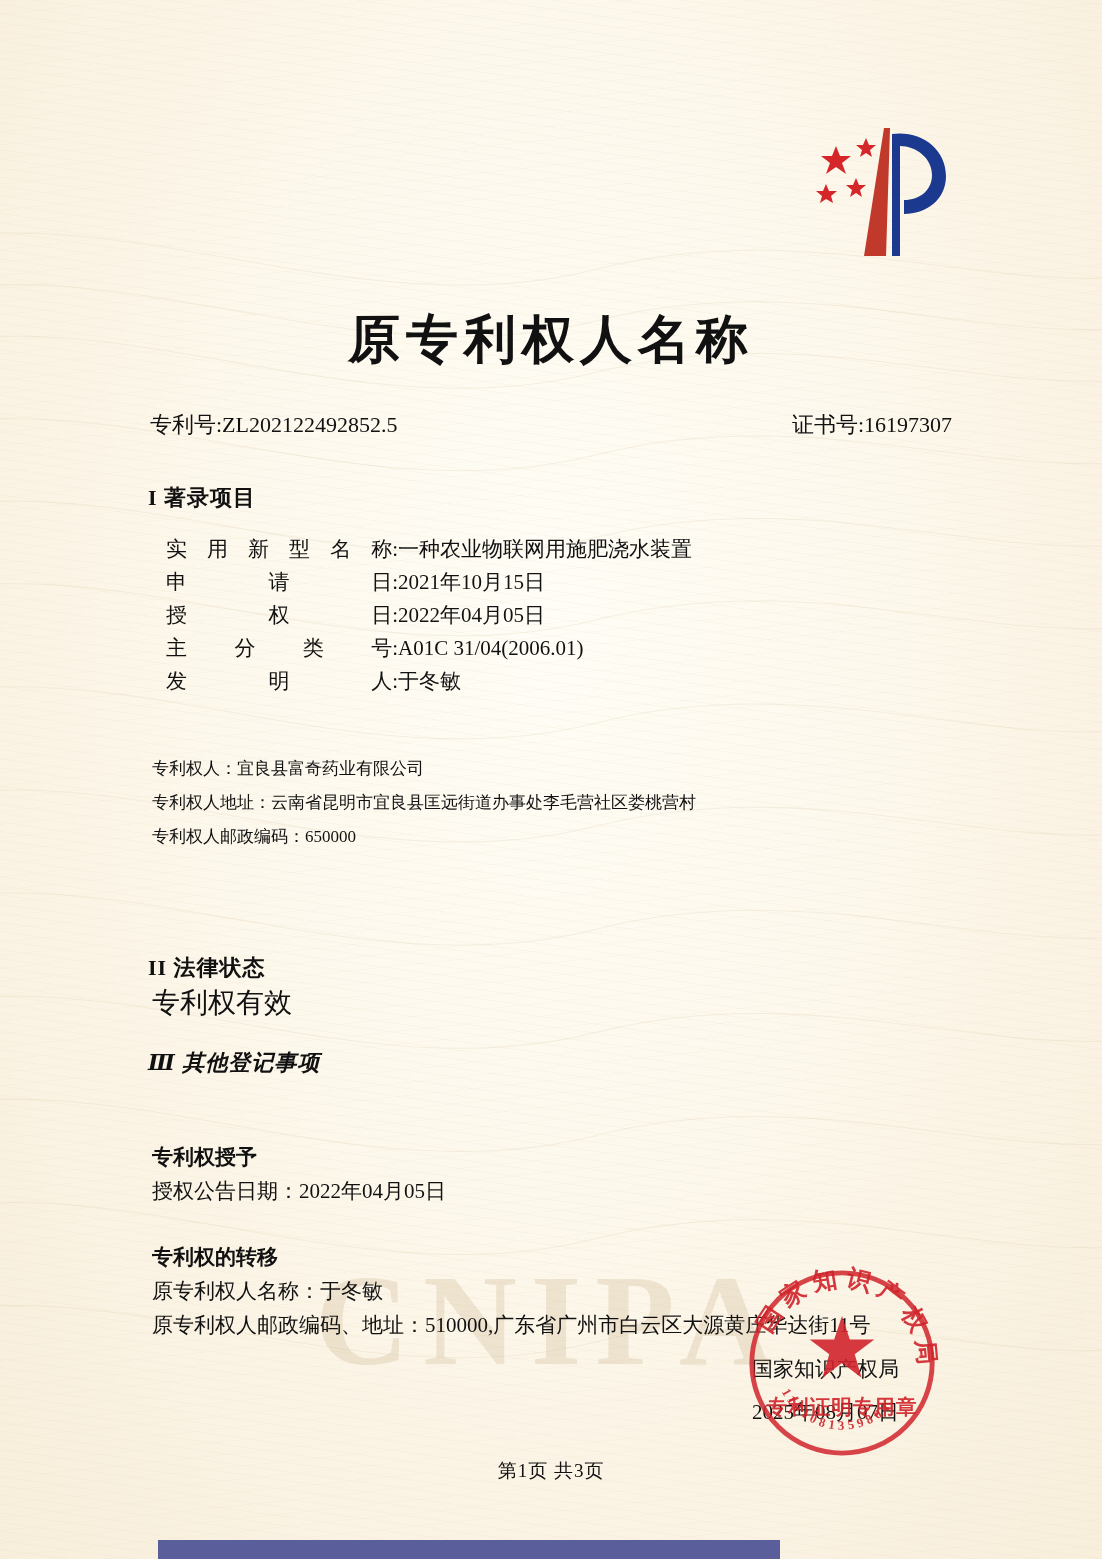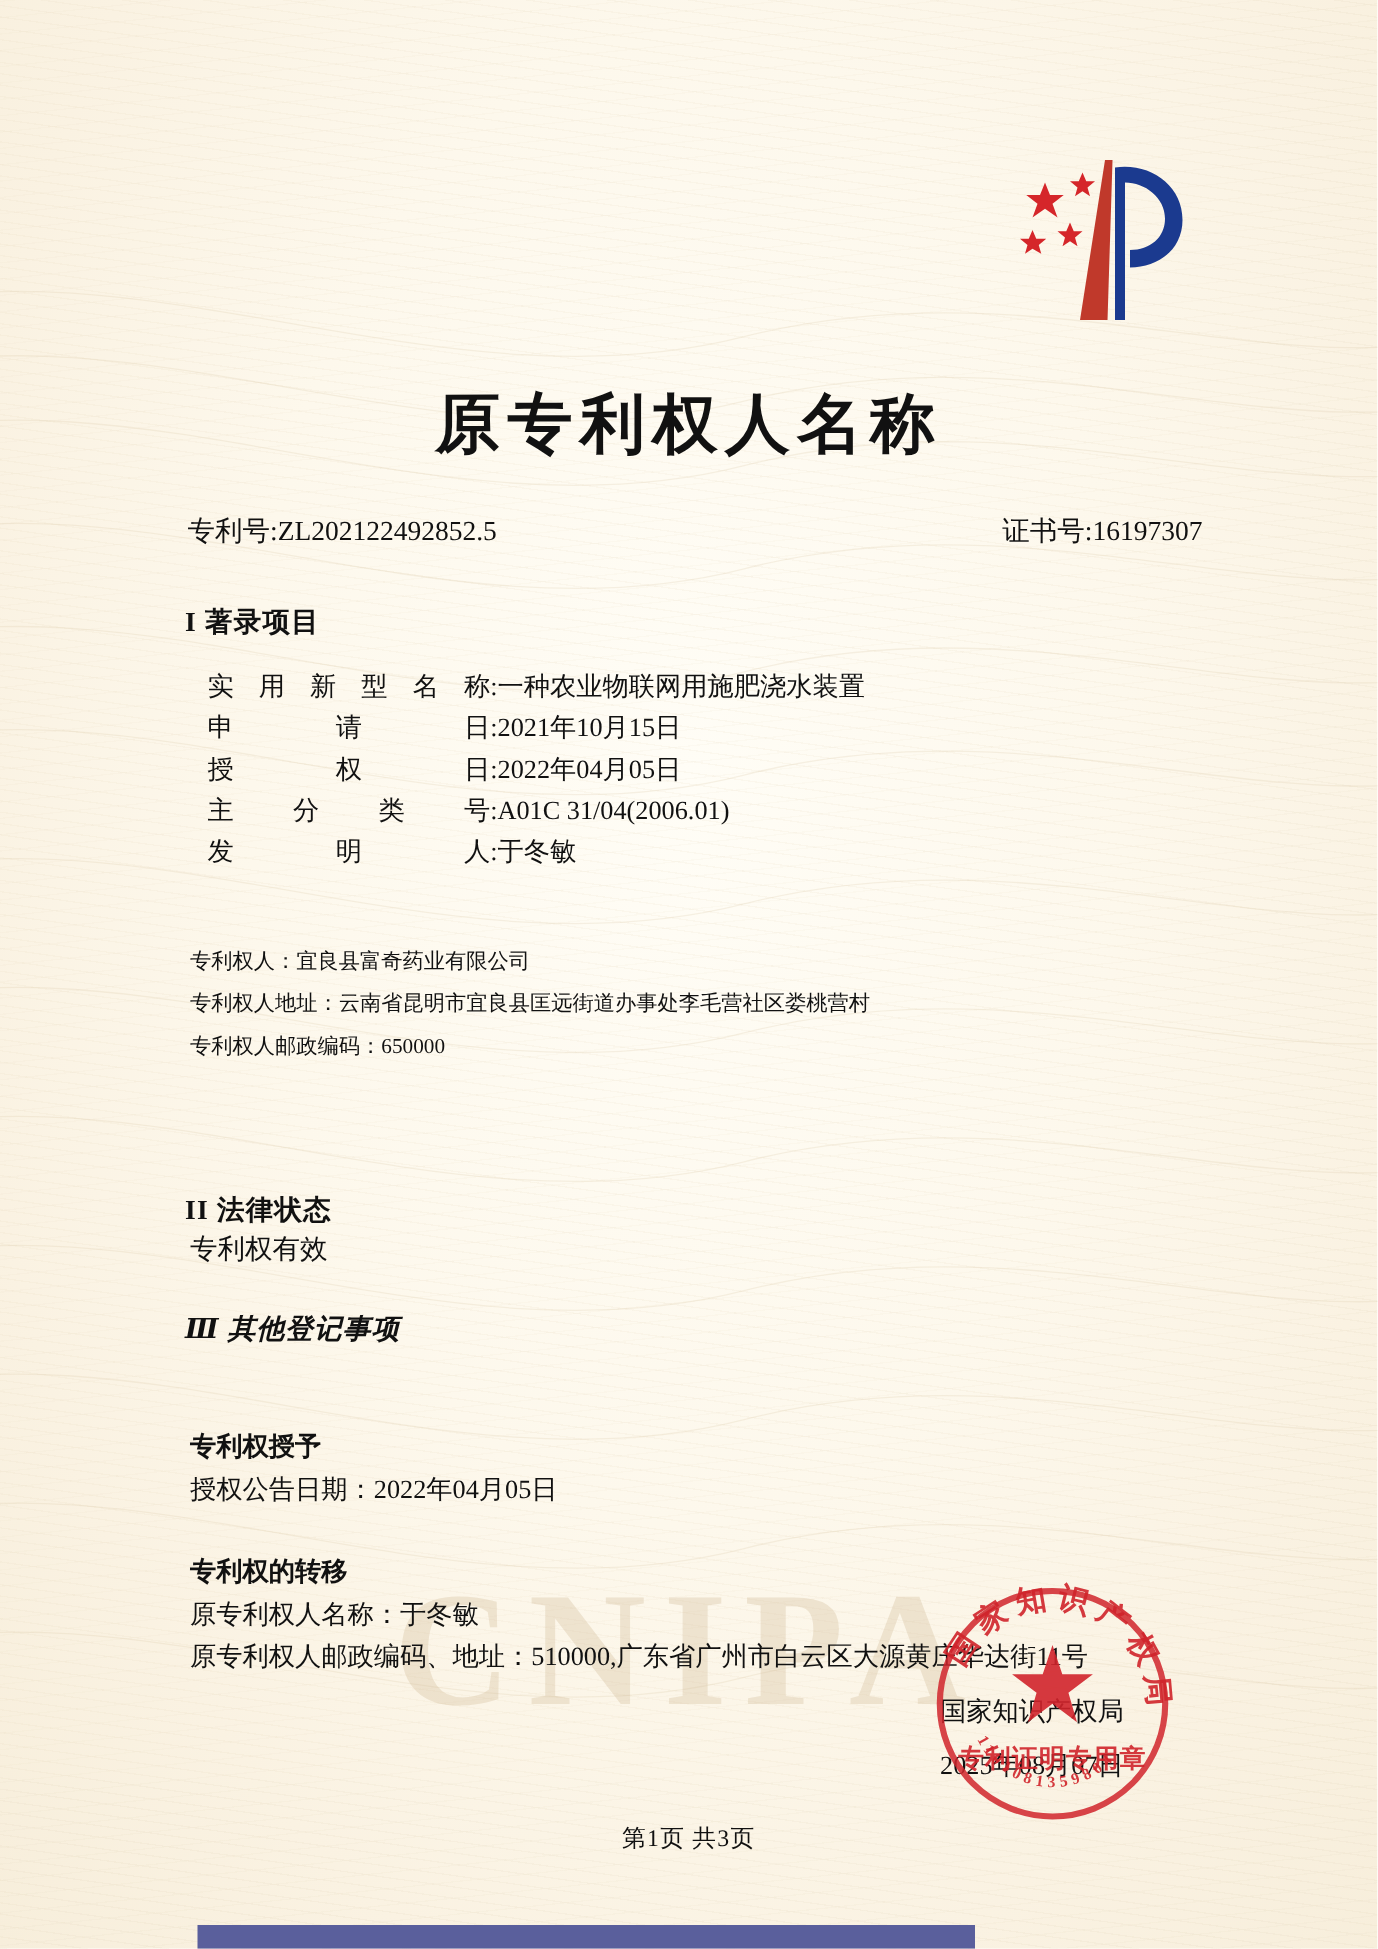--- a/index.html
+++ b/index.html
@@ -110,21 +110,21 @@
     text-align: center;
     font-size: 52px;
     font-weight: 700;
     letter-spacing: 6px;
     color: #111;
   }
 
   .numbers {
     position: absolute;
     left: 150px;
-    right: 140px;
+    right: 150px;
     top: 410px;
     display: flex;
     justify-content: space-between;
     font-size: 22px;
     gap: 32px;
   }
 
   
   .sec-title {
     font-size: 22px;
@@ -156,21 +156,21 @@
     left: 152px;
     top: 752px;
     font-size: 17px;
     line-height: 34px;
   }
 
   .legal-status {
     position: absolute;
     left: 152px;
     top: 984px;
-    font-size: 22px;
+    font-size: 28px;
   }
 
   .grant-block {
     position: absolute;
     left: 152px;
     top: 1140px;
     font-size: 21px;
     line-height: 34px;
   }
   .grant-block .b { font-weight: 700; }

